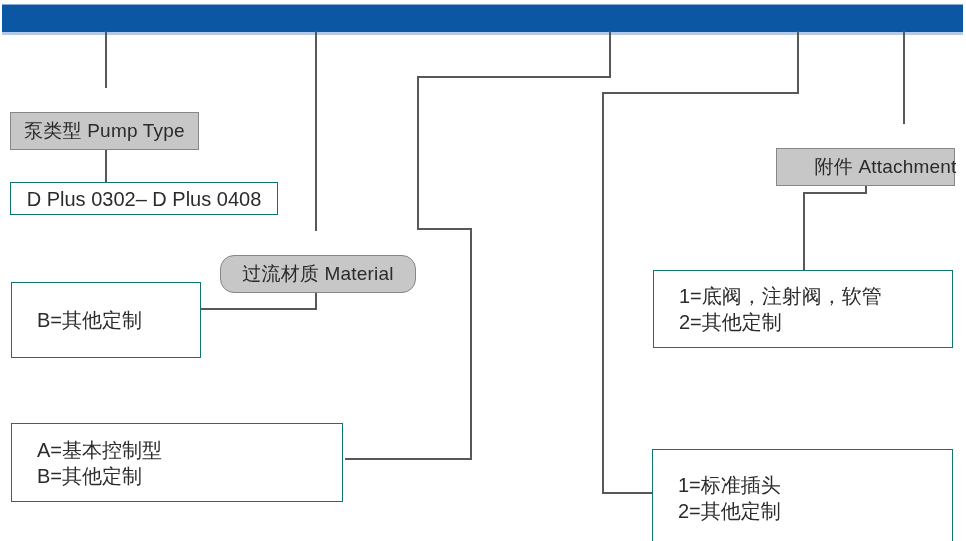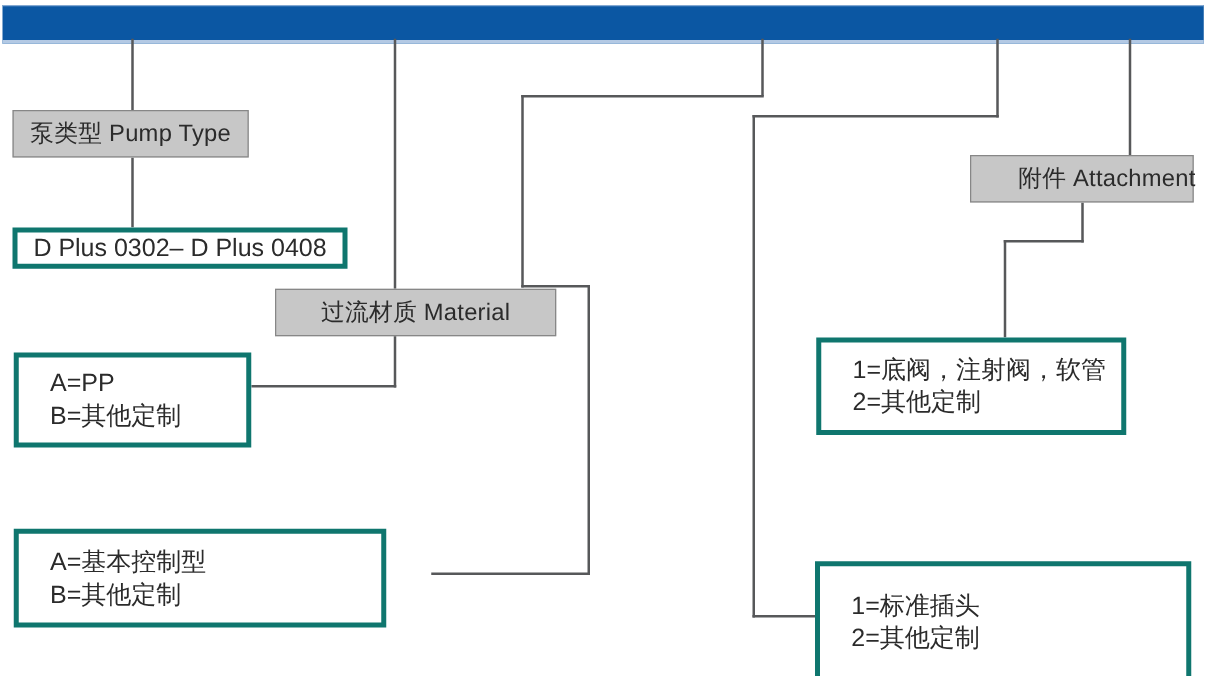--- a/index.html
+++ b/index.html
@@ -47,26 +47,27 @@
     border: 1.5px solid #878787;
     box-sizing: border-box;
     display: flex;
     align-items: center;
     justify-content: center;
     font-size: 19px;
     color: #2b2b2b;
     letter-spacing: 0.2px;
     white-space: nowrap;
     z-index: 2;
+    margin-top: 24px;
   }
   
   .wbox {
     position: absolute;
     background: #ffffff;
-    border: 4px solid #0f766e;
+    border: 1px solid #0f766e;
     box-sizing: border-box;
     display: flex;
     flex-direction: column;
     justify-content: center;
     font-size: 20px;
     line-height: 26px;
     color: #2b2b2b;
     padding-left: 25px;
     white-space: nowrap;
     z-index: 2;
@@ -102,41 +103,40 @@
   <div class="vline" style="left:602px; top:92px; height:402px;"></div>
   <div class="hline" style="left:602px; top:492px; width:51px;"></div>
 
   <div class="vline" style="left:903px; top:31px; height:93px;"></div>
   <div class="vline" style="left:865px; top:162px; height:32px;"></div>
   <div class="hline" style="left:803px; top:192px; width:64px;"></div>
   <div class="vline" style="left:803px; top:192px; height:78px;"></div>
 
   <div class="glabel" style="left:10px; top:88px; width:189px; height:38px;">泵类型 Pump Type</div>
 
-  <div class="glabel" style="left:220px; top:231px; width:225px; height:38px;">过流材质 Material</div>
+  <div class="glabel" style="left:220px; top:231px; width:196px; height:38px;border-radius:14px;">过流材质 Material</div>
 
 
 
   <div class="glabel" style="left:776px; top:124px; width:179px; height:38px;padding-left:40px;">附件 Attachment</div>
 
   <div class="wbox center" style="left:10px; top:182px; width:268px; height:33px;">
     <span>D Plus 0302– D Plus 0408</span>
   </div>
 
   <div class="wbox" style="left:11px; top:282px; width:190px; height:76px;">
-    <span>A=PP</span>
     <span>B=其他定制</span>
   </div>
 
-  <div class="wbox" style="left:11px; top:423px; width:298px; height:79px;">
+  <div class="wbox" style="left:11px; top:423px; width:332px; height:79px;">
     <span>A=基本控制型</span>
     <span>B=其他定制</span>
   </div>
 
-  <div class="wbox" style="left:653px; top:270px; width:248px; height:78px;">
+  <div class="wbox" style="left:653px; top:270px; width:300px; height:78px;">
     <span>1=底阀，注射阀，软管</span>
     <span>2=其他定制</span>
   </div>
 
   <div class="wbox" style="left:652px; top:449px; width:301px; height:97px;">
     <span>1=标准插头</span>
     <span>2=其他定制</span>
   </div>
 
 </div>

